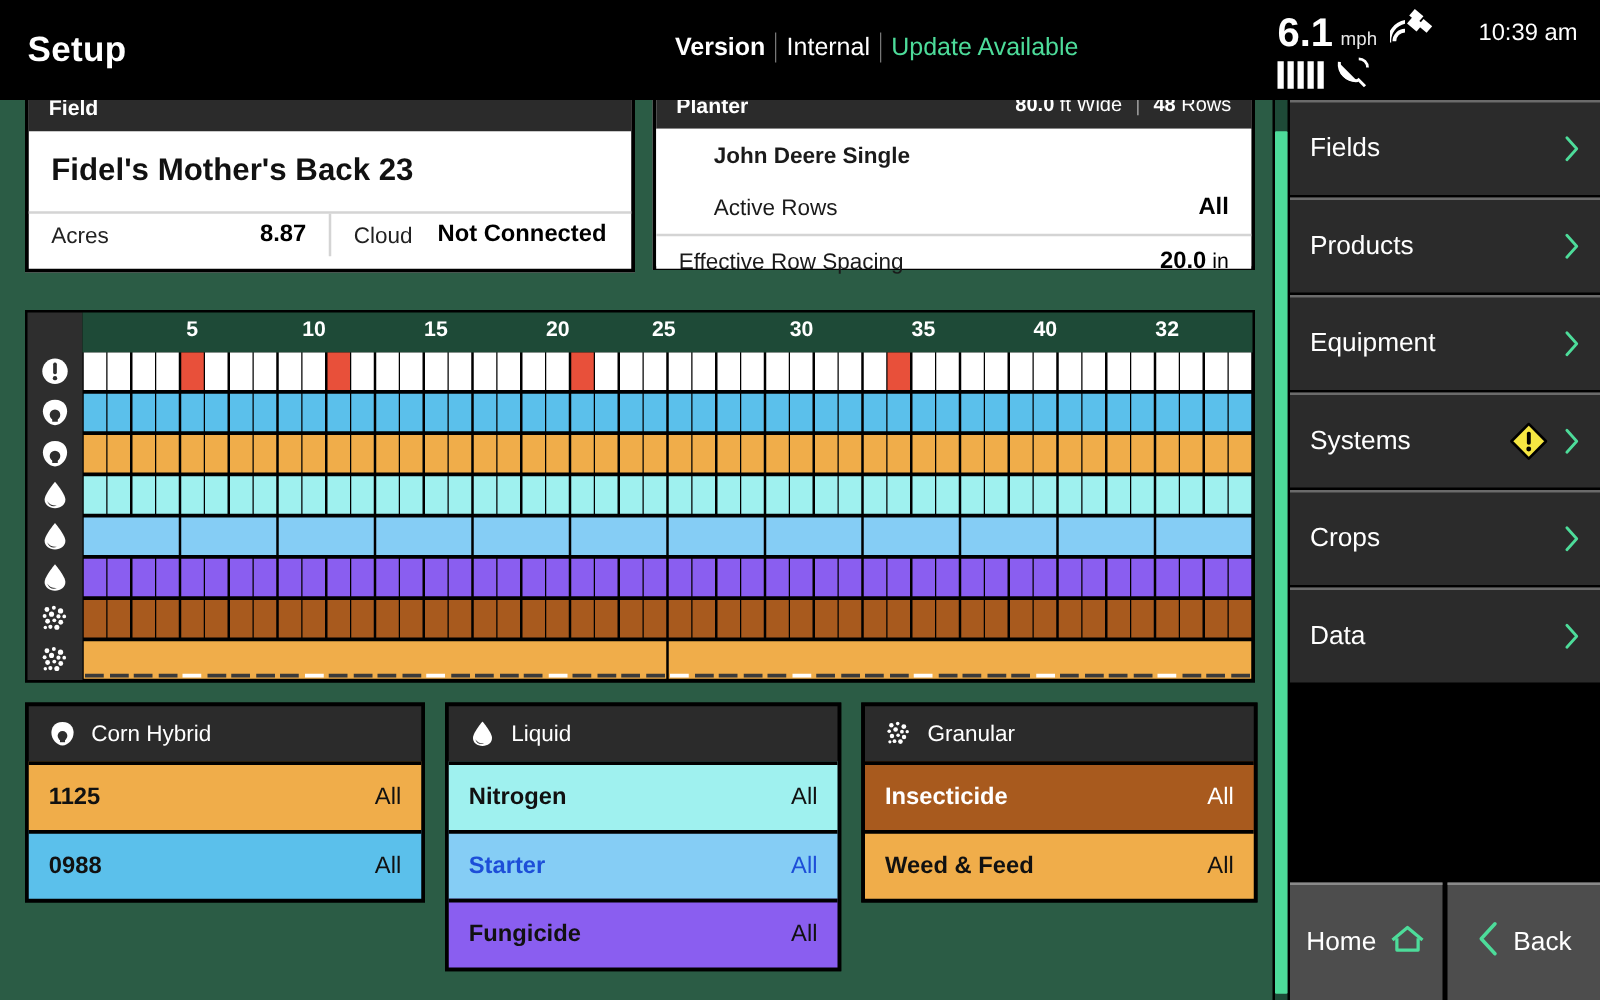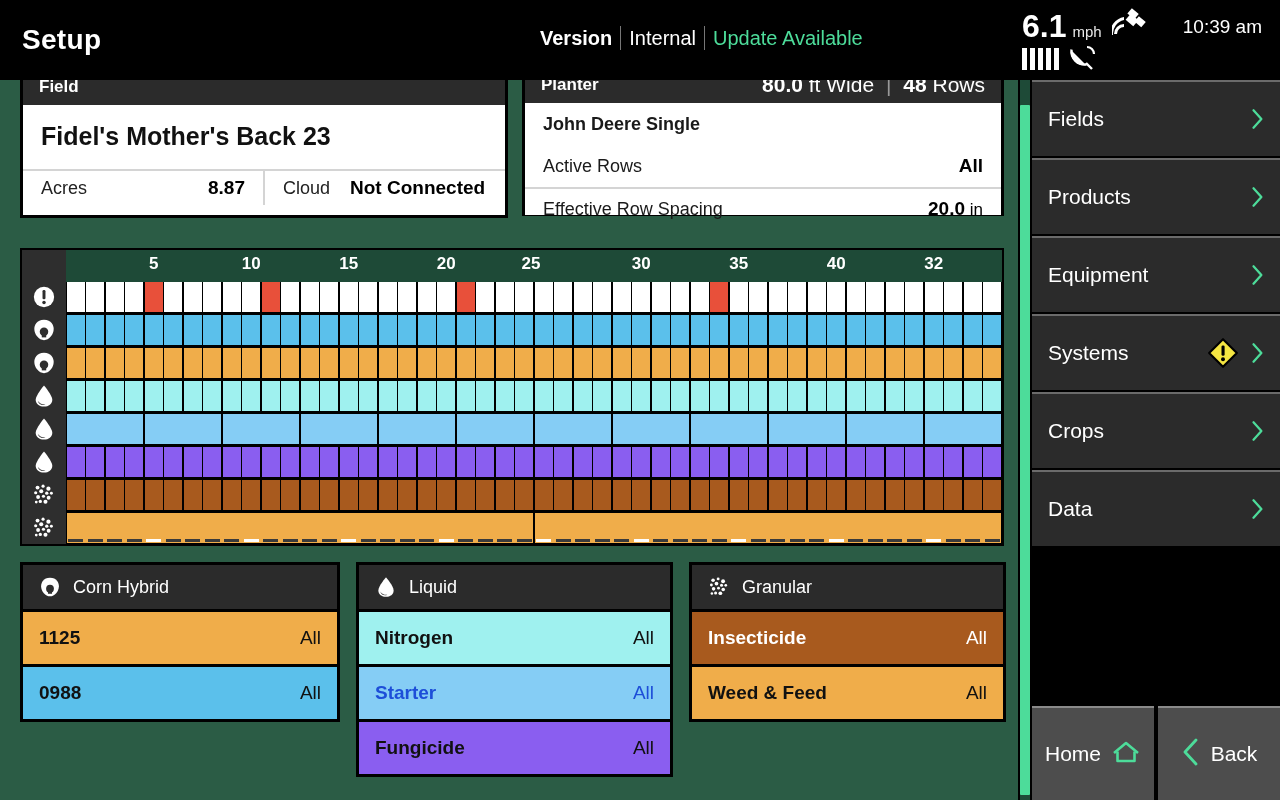--- a/index.html
+++ b/index.html
@@ -43,37 +43,37 @@
   .main { position: absolute; top: 80px; left: 0; width: 1018px; height: 720px; background: #2b5c45; overflow: hidden; }
 
   .card {
     position: absolute; background: #fff; border: 3px solid #000;
   }
   .card-hdr {
     background: #2b2b2b; color: #fff; height: 36px;
     display: flex; align-items: center; justify-content: space-between;
     padding: 0 16px; font-size: 17px; font-weight: bold;
   }
-  .card-hdr .hdr-right { font-weight: normal; font-size: 21px; text-align: right; }
+  .card-hdr .hdr-right { font-weight: normal; font-size: 16px; text-align: right; }
   .card-hdr .hdr-right b { font-weight: bold; }
   .card-hdr .pipe { color: #999; padding: 0 6px; }
 
   .fieldname { font-size: 25px; font-weight: bold; color: #111; padding: 17px 18px 18px 18px; }
   .kv-split { display: flex; border-top: 2px solid #d4d4d4; height: 36px; }
   .kv { flex: 1; display: flex; align-items: center; padding: 0 18px; gap: 10px; }
   .kv + .kv { border-left: 2px solid #d4d4d4; }
   .kv .k { font-size: 18px; color: #222; }
   .kv .v { font-size: 19px; font-weight: bold; color: #000; margin-left: auto; }
   .kv.cloud .v { margin-left: 10px; }
 
   .row-line {
     display: flex; align-items: center; justify-content: space-between;
     height: 42px; padding: 0 18px; border-top: 2px solid #d4d4d4;
   }
-  .row-line:first-child { border-top: none; }
+  .row-line:first-child { border-top: none; margin-left: 28px; }
   .row-line .lbl { font-size: 18px; color: #1a1a1a; }
   .row-line .lbl.strong { font-weight: bold; }
   .row-line .val { font-size: 19px; font-weight: bold; }
   .row-line .val .u { font-weight: normal; font-size: 17px; }
 
   
   .gridpanel {
     position: absolute; left: 20px; top: 168px; width: 984px; height: 298px;
     background: #000; border: 2px solid #000;
   }

